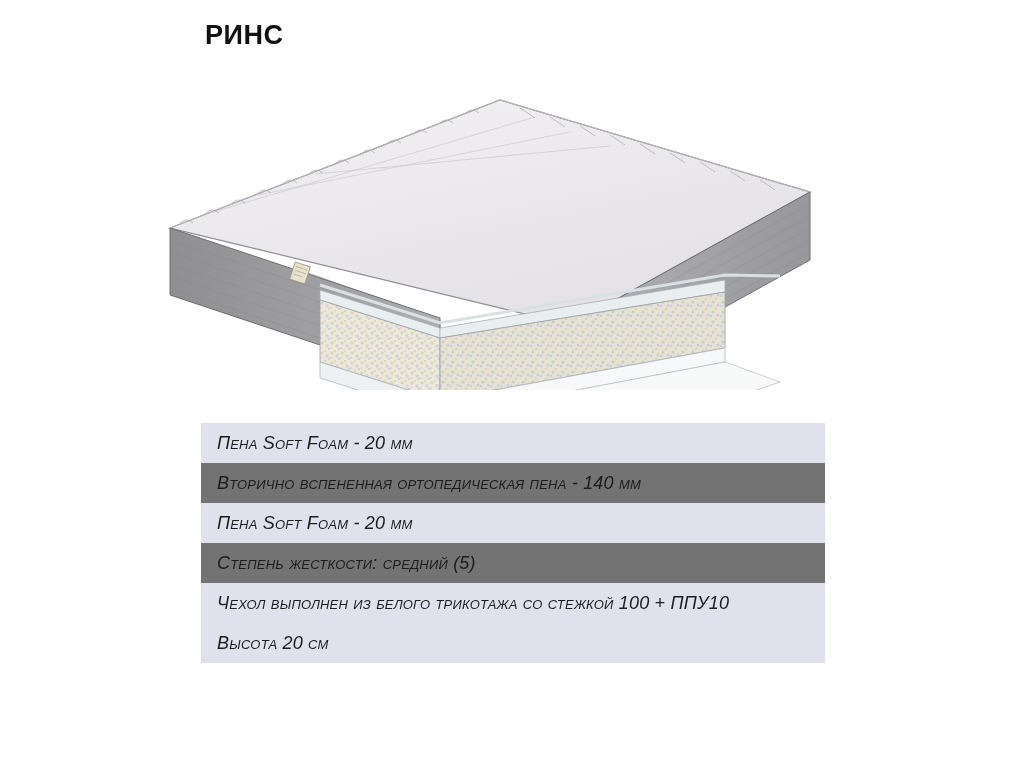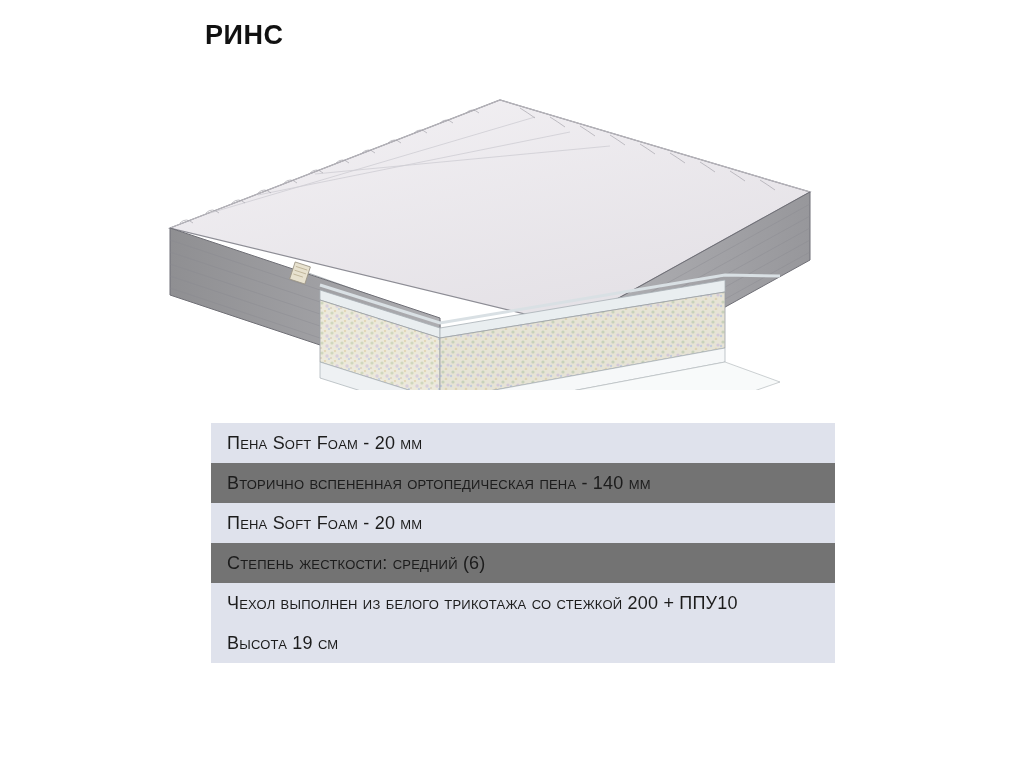--- a/index.html
+++ b/index.html
@@ -40,23 +40,24 @@
     width: 700px;
     height: 310px;
   }
   .illustration svg {
     display: block;
   }
 
   
   .spec-list {
     position: absolute;
-    left: 211px;
+    left: 201px;
     top: 423px;
     width: 624px;
+    font-style: italic;
   }
   .spec-row {
     height: 40px;
     display: flex;
     align-items: center;
     padding-left: 16px;
     box-sizing: border-box;
     font-size: 16.5px;
     color: #1c1c1c;
     letter-spacing: 0.2px;
@@ -220,23 +221,23 @@
     <div class="spec-row shaded">
       <span class="spec-text">Пена Soft Foam - 20 мм</span>
     </div>
     <div class="spec-row plain">
       <span class="spec-text">Вторично вспененная ортопедическая пена - 140 мм</span>
     </div>
     <div class="spec-row shaded">
       <span class="spec-text">Пена Soft Foam - 20 мм</span>
     </div>
     <div class="spec-row plain">
-      <span class="spec-text">Степень жесткости: средний (6)</span>
-    </div>
-    <div class="spec-row shaded">
-      <span class="spec-text">Чехол выполнен из белого трикотажа со стежкой 200 + ППУ10</span>
-    </div>
-    <div class="spec-row shaded">
-      <span class="spec-text">Высота 19 см</span>
+      <span class="spec-text">Степень жесткости: средний (5)</span>
+    </div>
+    <div class="spec-row shaded">
+      <span class="spec-text">Чехол выполнен из белого трикотажа со стежкой 100 + ППУ10</span>
+    </div>
+    <div class="spec-row shaded">
+      <span class="spec-text">Высота 20 см</span>
     </div>
   </div>
 
 </div>
 
 </body></html>

